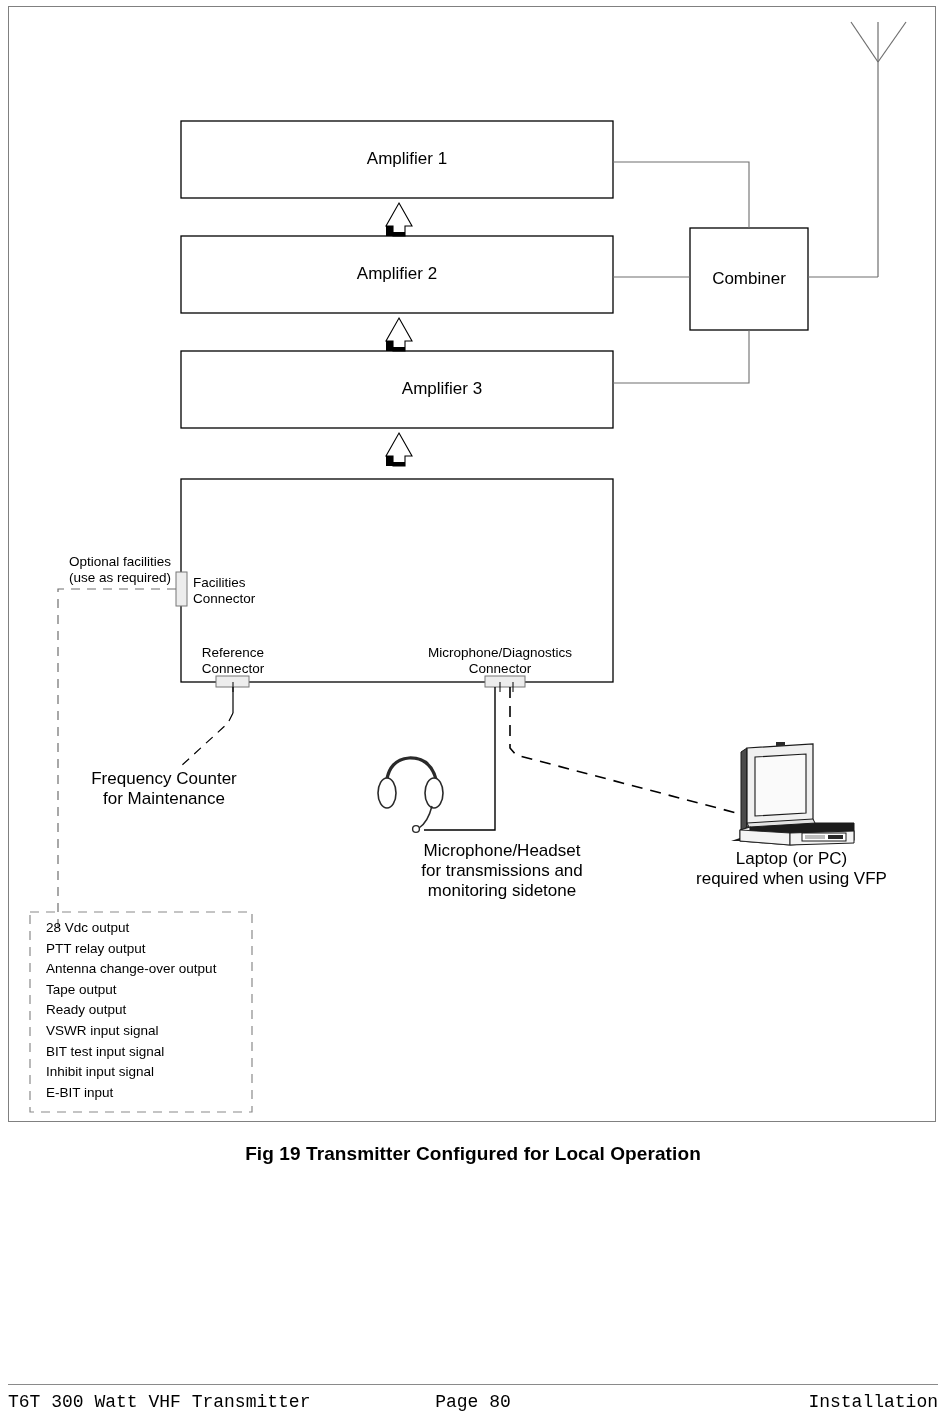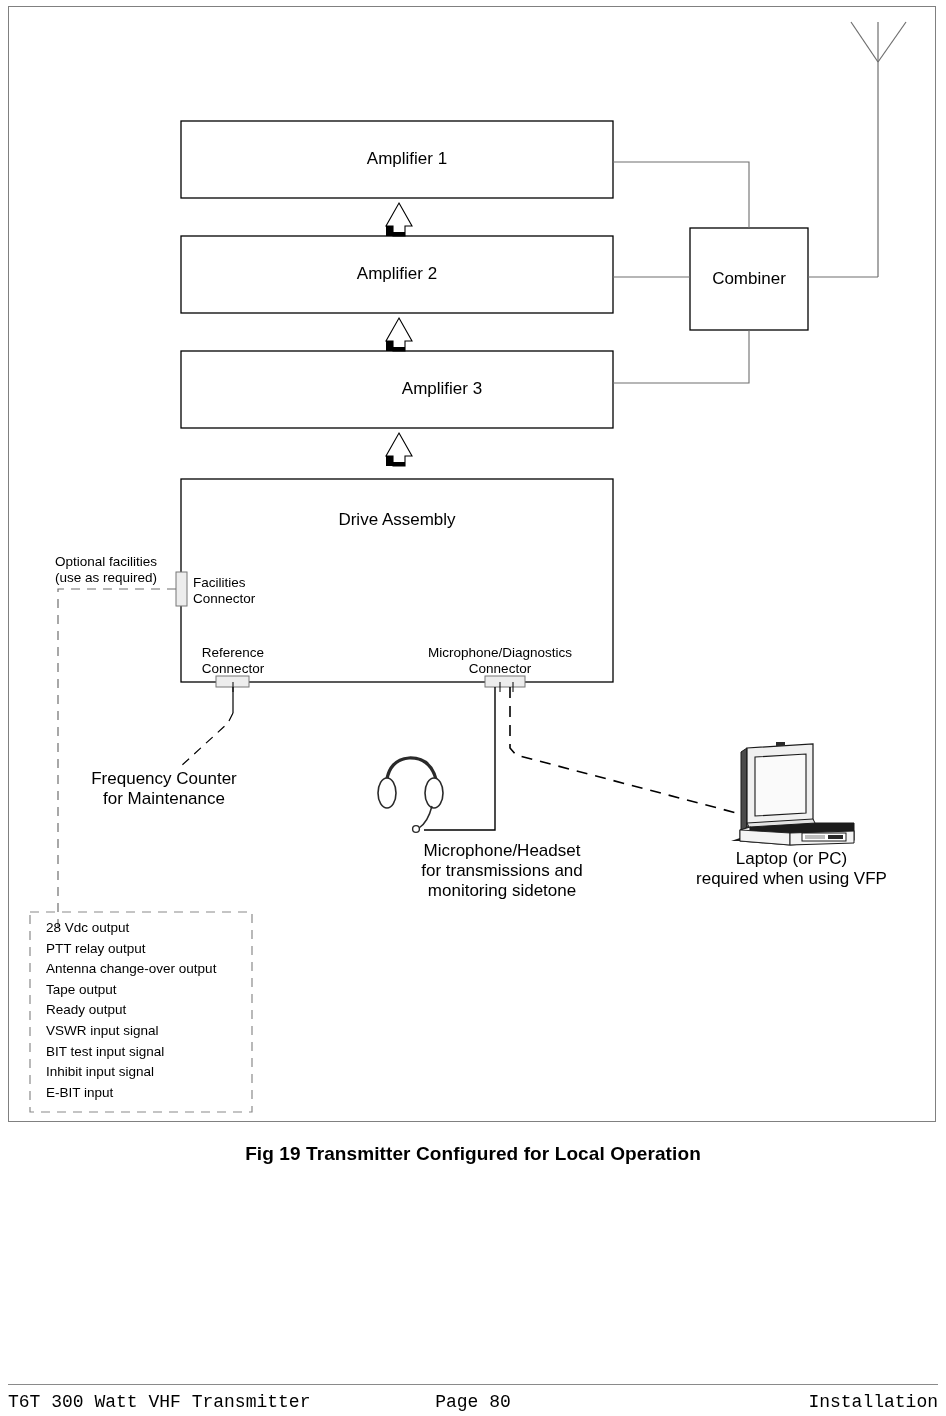--- a/index.html
+++ b/index.html
@@ -220,30 +220,29 @@
 
       <polygon points="731,841 740,838 740,841" fill="#1a1a1a"></polygon>
     </g>
 
   </svg>
 
   <div class="lbl box-label" style="left:181px; top:149px; width:432px;margin-left:10px;">Amplifier 1</div>
   <div class="lbl box-label" style="left:181px; top:264px; width:432px;">Amplifier 2</div>
   <div class="lbl box-label" style="left:181px; top:379px; width:432px;padding-left:45px;">Amplifier 3</div>
   <div class="lbl box-label" style="left:690px; top:269px; width:118px;">Combiner</div>
-  <div class="lbl box-label" style="left:181px; top:510px; width:432px;">Drive Assembly</div>
 
   <div class="lbl conn-label" style="left: 193px; top: 575px; width: 120px; text-align: left; white-space: pre-line;">Facilities
 Connector</div>
   <div class="lbl conn-label" style="left: 173px; top: 645px; width: 120px; white-space: pre-line;">Reference
 Connector</div>
   <div class="lbl conn-label" style="left: 392px; top: 645px; width: 216px; white-space: pre-line;">Microphone/Diagnostics
 Connector</div>
 
-  <div class="lbl small-note" style="left: 55px; top: 554px; width: 130px; text-align: left; white-space: pre-line;">Optional facilities
+  <div class="lbl small-note" style="left: 55px; top: 554px; width: 130px; text-align: center; white-space: pre-line;">Optional facilities
 (use as required)</div>
   <div class="lbl note-label" style="left: 53px; top: 769px; width: 222px; white-space: pre-line;">Frequency Counter
 for Maintenance</div>
   <div class="lbl note-label" style="left: 639px; top: 849px; width: 305px; white-space: pre-line;">Laptop (or PC)
 required when using VFP</div>
   <div class="lbl note-label" style="left: 312px; top: 841px; width: 380px; white-space: pre-line;">Microphone/Headset
 for transmissions and
 monitoring sidetone</div>
 
   <div class="facilities-list">

